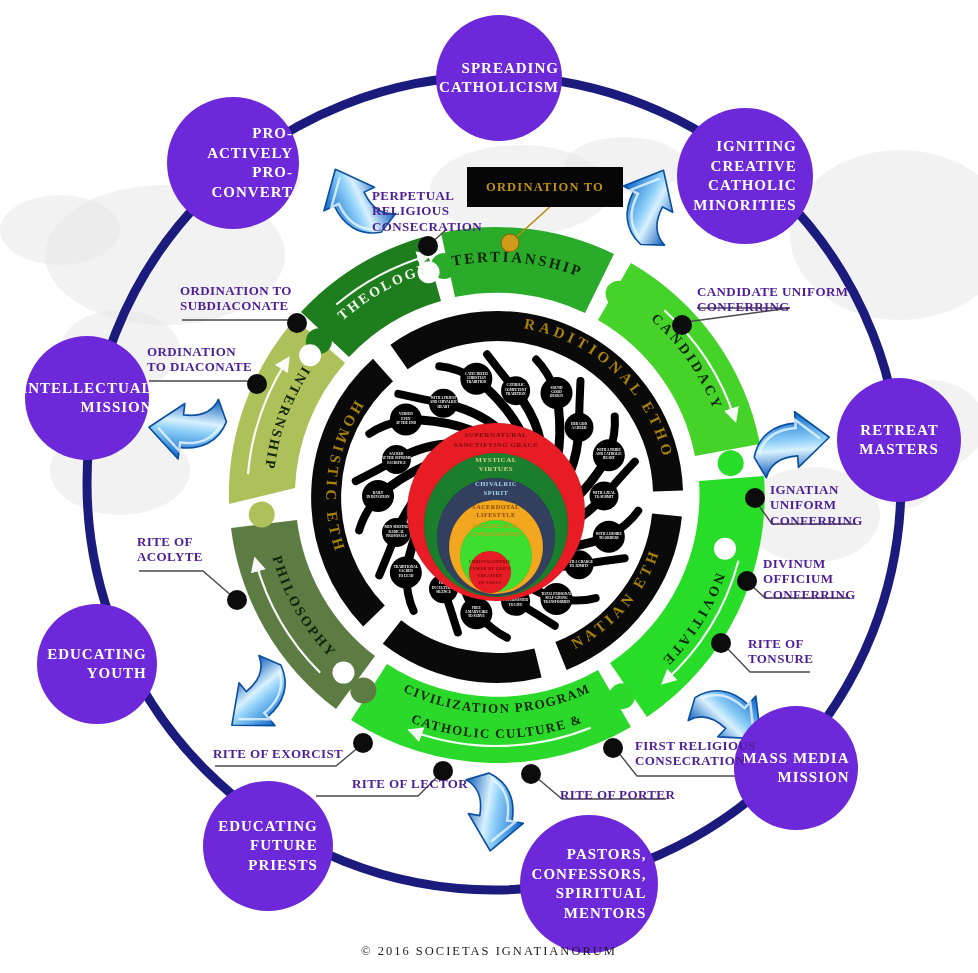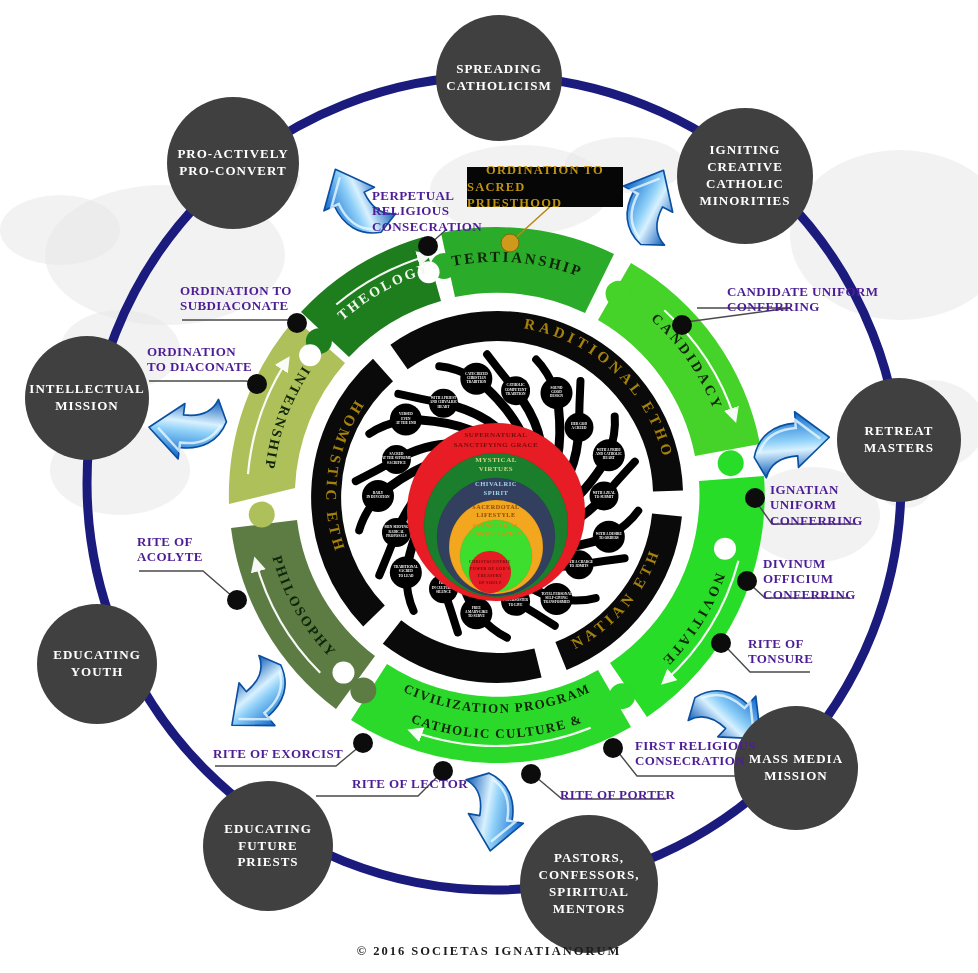--- a/index.html
+++ b/index.html
@@ -1,29 +1,29 @@
 <!DOCTYPE html>
 <html><head>
 <meta charset="utf-8">
 <style>
   html,body{margin:0;padding:0;background:#fff;}
   #stage{position:relative;width:978px;height:973px;background:#fff;overflow:hidden;
          font-family:"Liberation Serif",serif;}
   #diagram-svg{position:absolute;left:0;top:0;}
-  .node{position:absolute;border-radius:50%;background:#404040;color:#fff;
-        display:flex;align-items:center;justify-content:center;text-align:center;
-        font-weight:bold;font-size:13px;line-height:1.3;letter-spacing:1px;
+  .node{position:absolute;border-radius:50%;background:#6d28d9;color:#fff;
+        display:flex;align-items:center;justify-content:center;text-align:right;
+        font-weight:bold;font-size:15px;line-height:1.3;letter-spacing:1px;
         padding:6px;box-sizing:border-box;white-space:pre-line;}
   .callout{position:absolute;font-weight:bold;font-size:13px;line-height:1.18;
         letter-spacing:.4px;color:#4c1d95;white-space:pre-line;}
   #title-box{position:absolute;left:467px;top:167px;width:156px;height:40px;background:#060606;
         color:#c0930e;display:flex;flex-direction:column;align-items:center;justify-content:center;
         font-weight:bold;font-size:12.5px;letter-spacing:1.2px;line-height:1.35;}
   #copyright{position:absolute;left:0;top:944px;width:978px;text-align:center;
-        font-weight:bold;font-size:12.5px;letter-spacing:2px;color:#1c1c1c;}
+        font-weight:normal;font-size:12.5px;letter-spacing:2px;color:#1c1c1c;}
   svg text{font-family:"Liberation Serif",serif;}
 </style>
 </head>
 <body>
 
 <div id="stage">
 
 <svg id="diagram-svg" width="978" height="973" viewBox="0 0 978 973">
   <defs>
     <linearGradient id="agrad" x1="0" y1="0" x2="0" y2="1">
@@ -252,21 +252,20 @@
         <use href="#blue-arrow" transform="translate(188,432) rotate(187) scale(0.82)"></use>
         <use href="#blue-arrow" transform="translate(790,440) rotate(-4) scale(0.82)"></use>
         <use href="#blue-arrow" transform="translate(262,700) rotate(140) scale(0.82)"></use>
         <use href="#blue-arrow" transform="translate(732,712) rotate(43) scale(0.82)"></use>
         <use href="#blue-arrow" transform="translate(497,812) rotate(100) scale(0.82)"></use>
       </g>
 </svg>
 
 <div id="title-box">
   <span>ORDINATION TO</span>
-  <span>SACRED PRIESTHOOD</span>
 </div>
 
 <div id="node-layer">
       <div class="node" style="left: 436px; top: 15px; width: 126px; height: 126px;">SPREADING
 CATHOLICISM</div>
       <div class="node" style="left: 677px; top: 108px; width: 136px; height: 136px;">IGNITING
 CREATIVE
 CATHOLIC
 MINORITIES</div>
       <div class="node" style="left: 837px; top: 378px; width: 124px; height: 124px;">RETREAT
@@ -303,18 +302,18 @@
       <div class="callout" style="left: 635px; top: 738px;">FIRST RELIGIOUS
 CONSECRATION</div>
       <div class="callout" style="left: 748px; top: 636px;">RITE OF
 TONSURE</div>
       <div class="callout" style="left: 763px; top: 556px;">DIVINUM
 OFFICIUM
 CONFERRING</div>
       <div class="callout" style="left: 770px; top: 482px;">IGNATIAN
 UNIFORM
 CONFERRING</div>
-      <div class="callout" style="left: 697px; top: 284px; margin-left: 30px;">CANDIDATE UNIFORM
+      <div class="callout" style="left: 697px; top: 284px;">CANDIDATE UNIFORM
 CONFERRING</div>
     </div>
 
 <div id="copyright">© 2016 SOCIETAS IGNATIANORUM</div>
 </div>
 
 </body></html>

